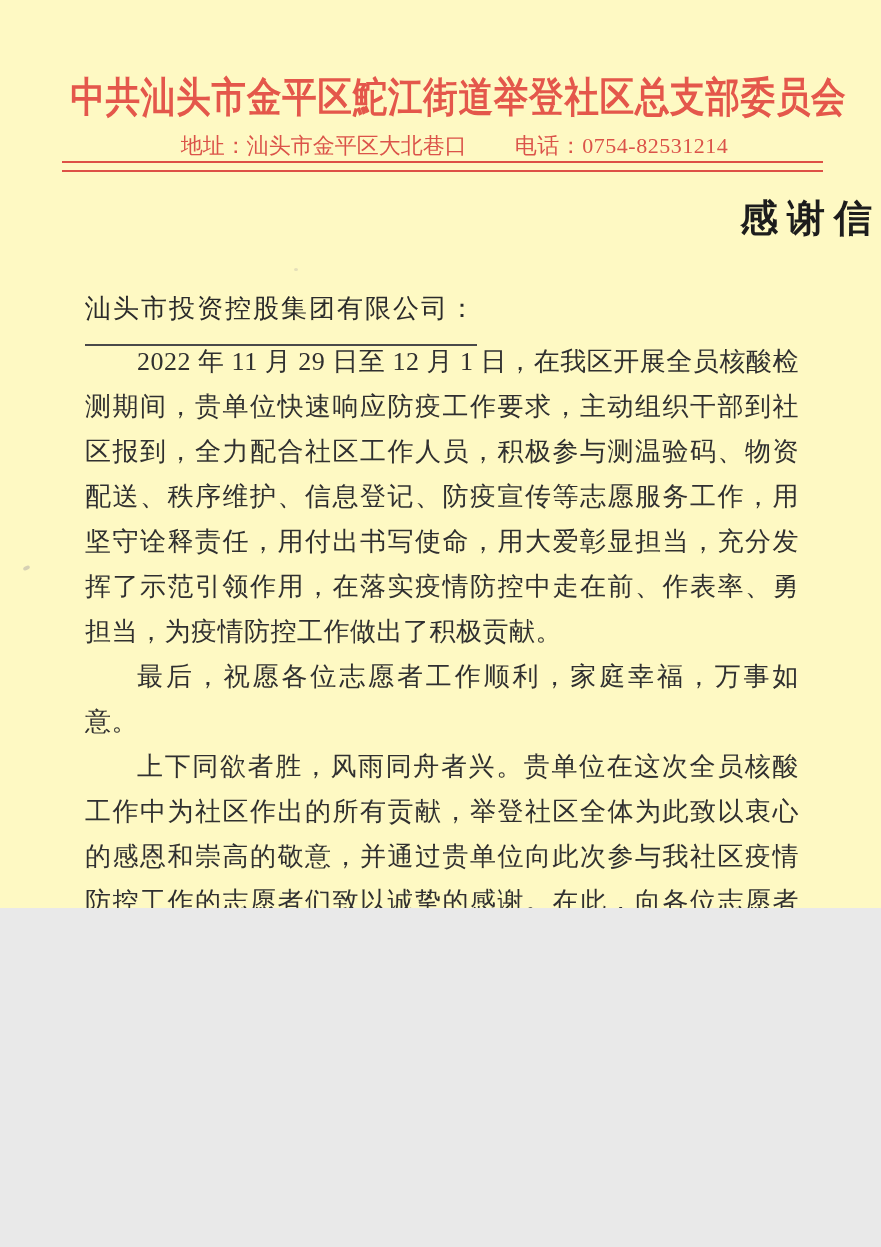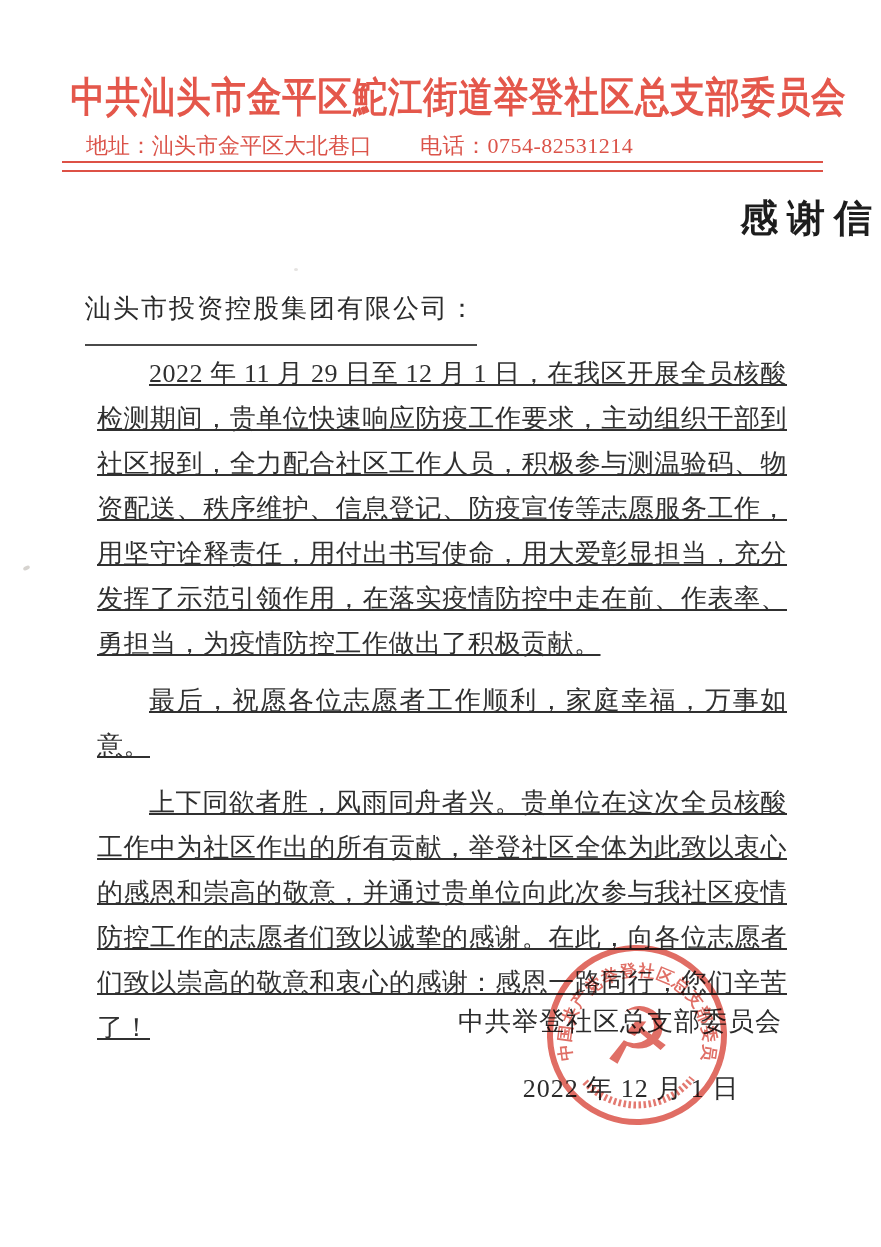--- a/index.html
+++ b/index.html
@@ -1,39 +1,39 @@
 <!DOCTYPE html>
 <html><head>
 <meta charset="utf-8">
 <style>
   html,body{margin:0;padding:0;background:#e9e9e9;}
   .page{
     position:relative;
-    width:881px;height:1247px;
+    width:881px;height:908px;
     margin:0 auto;
-    background:#ffffff;
+    background:#fef9c3;
     font-family:"Liberation Serif", serif;
     overflow:hidden;
   }
   
   .org-name{
     position:absolute;top:70px;left:0;width:100%;
     text-align:center;
     font-family:"Liberation Sans", sans-serif;
     font-weight:700;
     font-size:41px;
     color:#e4574b;
     transform:scaleX(0.84);
     transform-origin:center;
     white-space:nowrap;
     letter-spacing:1px;
   }
   .meta-row{
     position:absolute;top:131px;left:86px;right:58px;
-    display:flex;justify-content:flex-start;align-items:baseline;
+    display:flex;justify-content:center;align-items:baseline;
     color:#db5349;
     font-size:22px;
   }
   .meta-phone{font-family:"Liberation Serif", serif;letter-spacing:0.5px;margin-left:48px;}
   .double-rule{
     position:absolute;top:161px;left:62px;right:58px;height:7px;
     border-top:2.5px solid #dd5146;
     border-bottom:2.5px solid #dd5146;
   }
   
@@ -50,21 +50,21 @@
   .salutation span{
     border-bottom:2px solid #4a4a4a;
     padding-bottom:21px;
   }
   .body-text{
     position:absolute;top:339px;left:85px;width:714px;
     font-size:26px;line-height:45px;color:#303030;
     text-align:justify;
     letter-spacing:0.5px;
   }
-  .body-text p{margin:12px;text-indent:2em;text-decoration:underline;}
+  .body-text p{margin:0;text-indent:2em;}
   
   .closing{
     position:absolute;top:1005px;left:455px;width:330px;
     text-align:center;color:#2b2b2b;font-size:26px;
   }
   .closing .sig{line-height:33px;letter-spacing:1px;}
   .closing .date{line-height:33px;margin-top:34px;padding-left:22px;letter-spacing:1px;text-align:center;}
   
   .seal{
     position:absolute;left:543px;top:941px;width:188px;height:188px;

